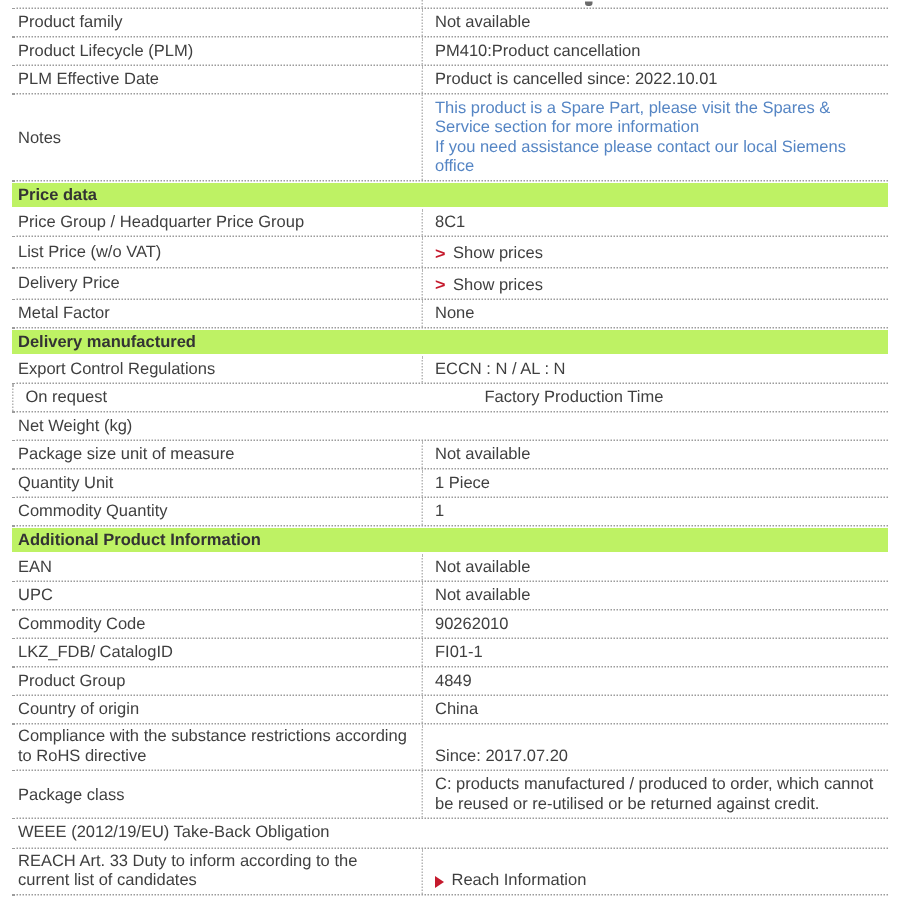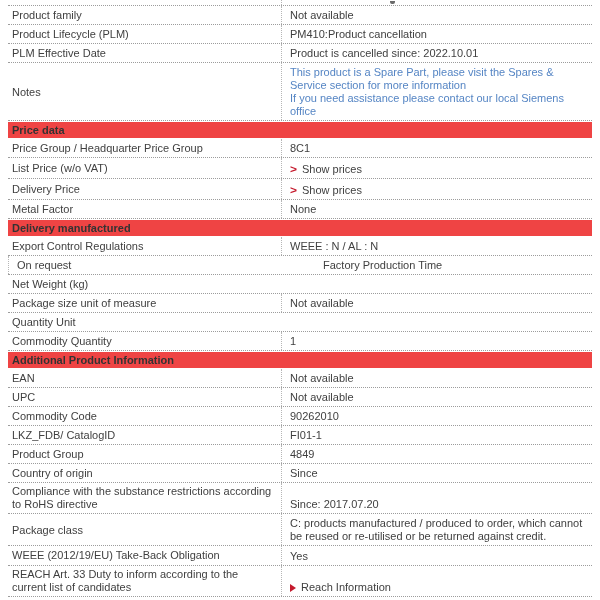--- a/index.html
+++ b/index.html
@@ -29,21 +29,21 @@
   .h-notes{min-height:57px}
   .h-compliance{min-height:27px}
   .h-weee{min-height:20px}
   .h-reach{min-height:28px}
   .partial{min-height:6px;position:relative}
   .fragment{
     position:absolute;left:382px;top:1px;width:5px;height:3px;
     background:#6a6a6a;border-radius:0 0 2px 2px;
   }
   .section-header{
-    background:#ef4444;height:16px;line-height:16px;font-weight:bold;
+    background:#bef264;height:16px;line-height:16px;font-weight:bold;
     color:#333;padding-left:4px;margin:1px 0;
   }
   .note-line{color:#5585c4}
   .link{
     display:inline-flex;align-items:center;gap:5px;cursor:pointer;
     color:#3f3f3f;text-decoration:none;
   }
   .chev{
     color:#c51a2d;font-weight:bold;font-size:12px;line-height:11px;
     transform:scaleY(0.9);
@@ -126,40 +126,43 @@
         <span class="value-inner">None</span>
       </div>
   </div>
 
   <div class="section-header">
     <span>Delivery manufactured</span>
   </div>
   <div class="row">
     <div class="cell label">Export Control Regulations</div>
     <div class="cell value">
-        <span class="value-inner">WEEE : N / AL : N</span>
+        <span class="value-inner">ECCN : N / AL : N</span>
       </div>
   </div>
   <div class="row">
     <div class="cell value">
         <span class="value-inner">On request</span>
       </div>
     <div class="cell label">Factory Production Time</div>
   </div>
   <div class="row">
     <div class="cell label">Net Weight (kg)</div>
   </div>
   <div class="row">
     <div class="cell label">Package size unit of measure</div>
     <div class="cell value">
         <span class="value-inner">Not available</span>
       </div>
   </div>
   <div class="row">
     <div class="cell label">Quantity Unit</div>
+    <div class="cell value">
+        <span class="value-inner">1 Piece</span>
+      </div>
   </div>
   <div class="row">
     <div class="cell label">Commodity Quantity</div>
     <div class="cell value">
         <span class="value-inner">1</span>
       </div>
   </div>
 
   <div class="section-header">
     <span>Additional Product Information</span>
@@ -190,40 +193,37 @@
   </div>
   <div class="row">
     <div class="cell label">Product Group</div>
     <div class="cell value">
         <span class="value-inner">4849</span>
       </div>
   </div>
   <div class="row">
     <div class="cell label">Country of origin</div>
     <div class="cell value">
-        <span class="value-inner">Since</span>
+        <span class="value-inner">China</span>
       </div>
   </div>
   <div class="row h-compliance">
     <div class="cell label">Compliance with the substance restrictions according to RoHS directive</div>
     <div class="cell value">
         <span class="value-inner">Since: 2017.07.20</span>
       </div>
   </div>
   <div class="row top">
     <div class="cell label">Package class</div>
     <div class="cell value">
         <span class="value-inner">C: products manufactured / produced to order, which cannot be reused or re-utilised or be returned against credit.</span>
       </div>
   </div>
   <div class="row h-weee">
     <div class="cell label">WEEE (2012/19/EU) Take-Back Obligation</div>
-    <div class="cell value">
-        <span class="value-inner">Yes</span>
-      </div>
   </div>
   <div class="row h-reach">
     <div class="cell label">REACH Art. 33 Duty to inform according to the current list of candidates</div>
     <div class="cell value">
       <a class="link">
         <span class="tri"></span>
         <span>Reach Information</span>
       </a>
     </div>
   </div>

